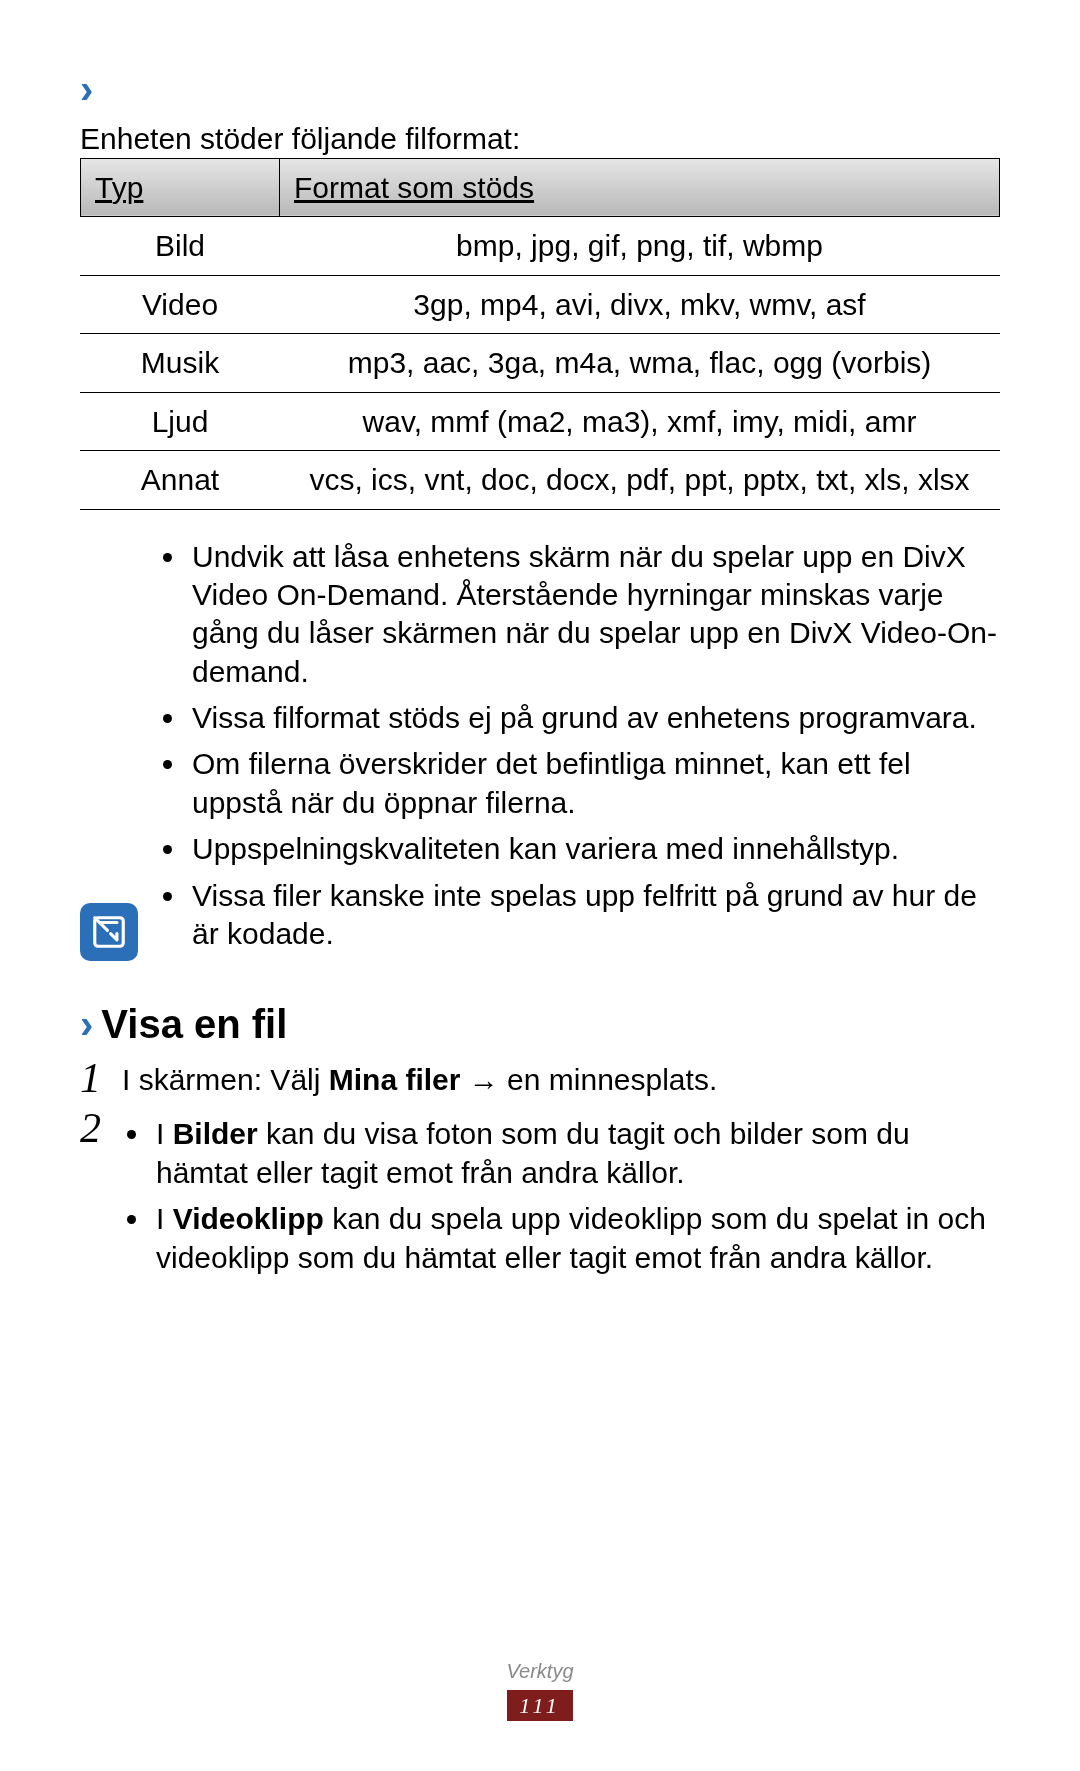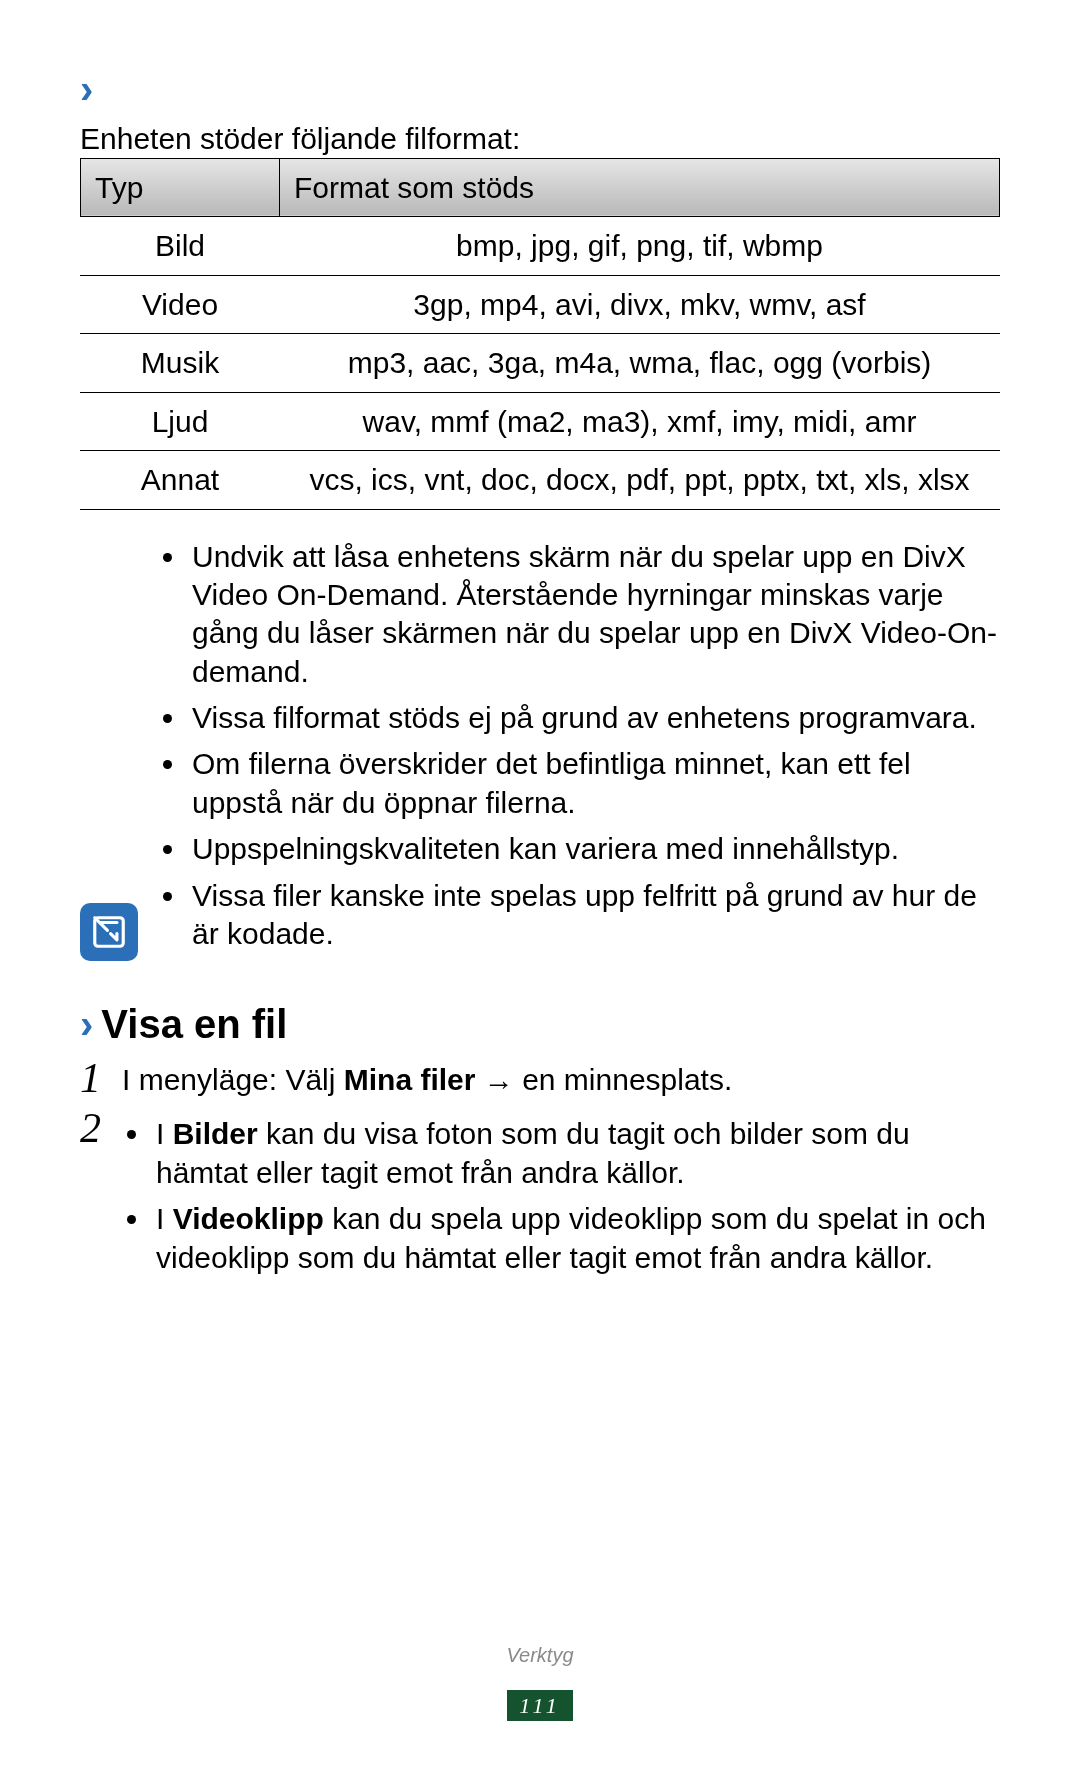--- a/index.html
+++ b/index.html
@@ -40,20 +40,21 @@
     border-collapse: collapse;
     margin-bottom: 28px;
     font-size: 30px;
   }
   table.format-table th {
     text-align: left;
     font-weight: 400;
     padding: 10px 14px;
     border: 1px solid #000;
     background: linear-gradient(to bottom, #e6e6e6, #b8b8b8);
+    text-decoration: underline;
   }
   table.format-table td {
     padding: 10px 14px;
     border-left: 1px solid #fff;
     border-right: 1px solid #fff;
     border-top: 1px solid #000;
     border-bottom: 1px solid #000;
     vertical-align: middle;
     text-align: center;
   }
@@ -151,25 +152,25 @@
     position: absolute;
     bottom: 50px;
     left: 0;
     right: 0;
     text-align: center;
     font-size: 20px;
   }
   .footer-cat {
     font-style: italic;
     color: #8a8a8a;
-    margin-bottom: 22px;
+    margin-bottom: 6px;
   }
   .page-num {
     display: inline-block;
-    background: #14532d;
+    background: #7f1d1d;
     color: #fff;
     padding: 2px 12px;
     letter-spacing: 4px;
     font-size: 22px;
     font-family: "Times New Roman", Georgia, serif;
     font-style: italic;
   }
 </style>
 </head>
 <body>
@@ -232,21 +233,21 @@
 
   <div class="section-heading">
     <span class="chevron">›</span>
     <span>Visa en fil</span>
   </div>
 
   <div class="steps">
     <div class="step">
       <div class="step-num">1</div>
       <div class="step-body">
-        <span>I menyläge: Välj </span><b>Mina filer</b><span> → en minnesplats.</span>
+        <span>I skärmen: Välj </span><b>Mina filer</b><span> → en minnesplats.</span>
       </div>
     </div>
     <div class="step">
       <div class="step-num">2</div>
       <div class="step-body">
         <ul>
             <li><span>I </span><b>Bilder</b><span> kan du visa foton som du tagit och bilder som du hämtat eller tagit emot från andra källor.</span></li>
             <li><span>I </span><b>Videoklipp</b><span> kan du spela upp videoklipp som du spelat in och videoklipp som du hämtat eller tagit emot från andra källor.</span></li>
           </ul>
       </div>

